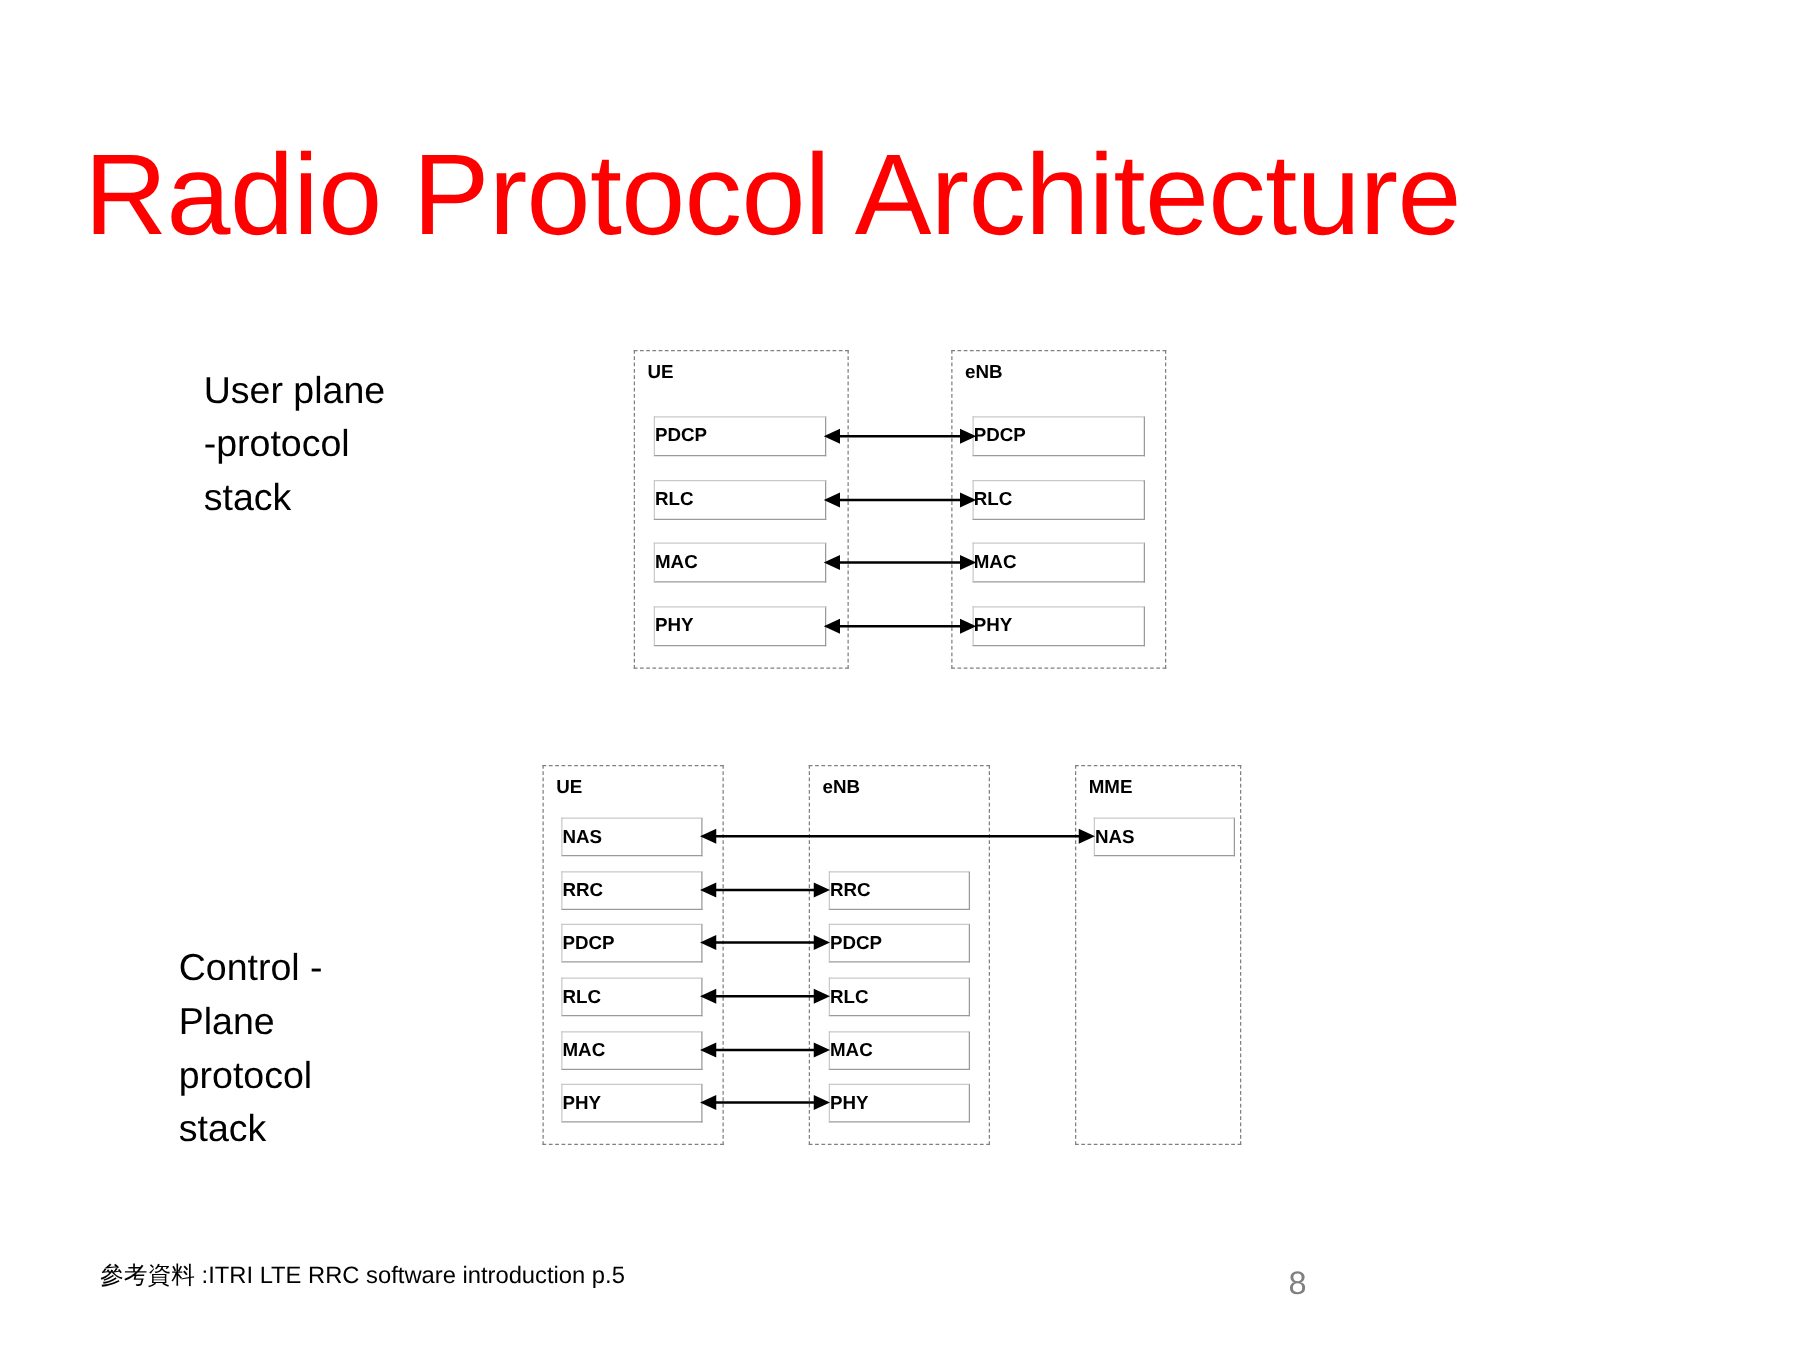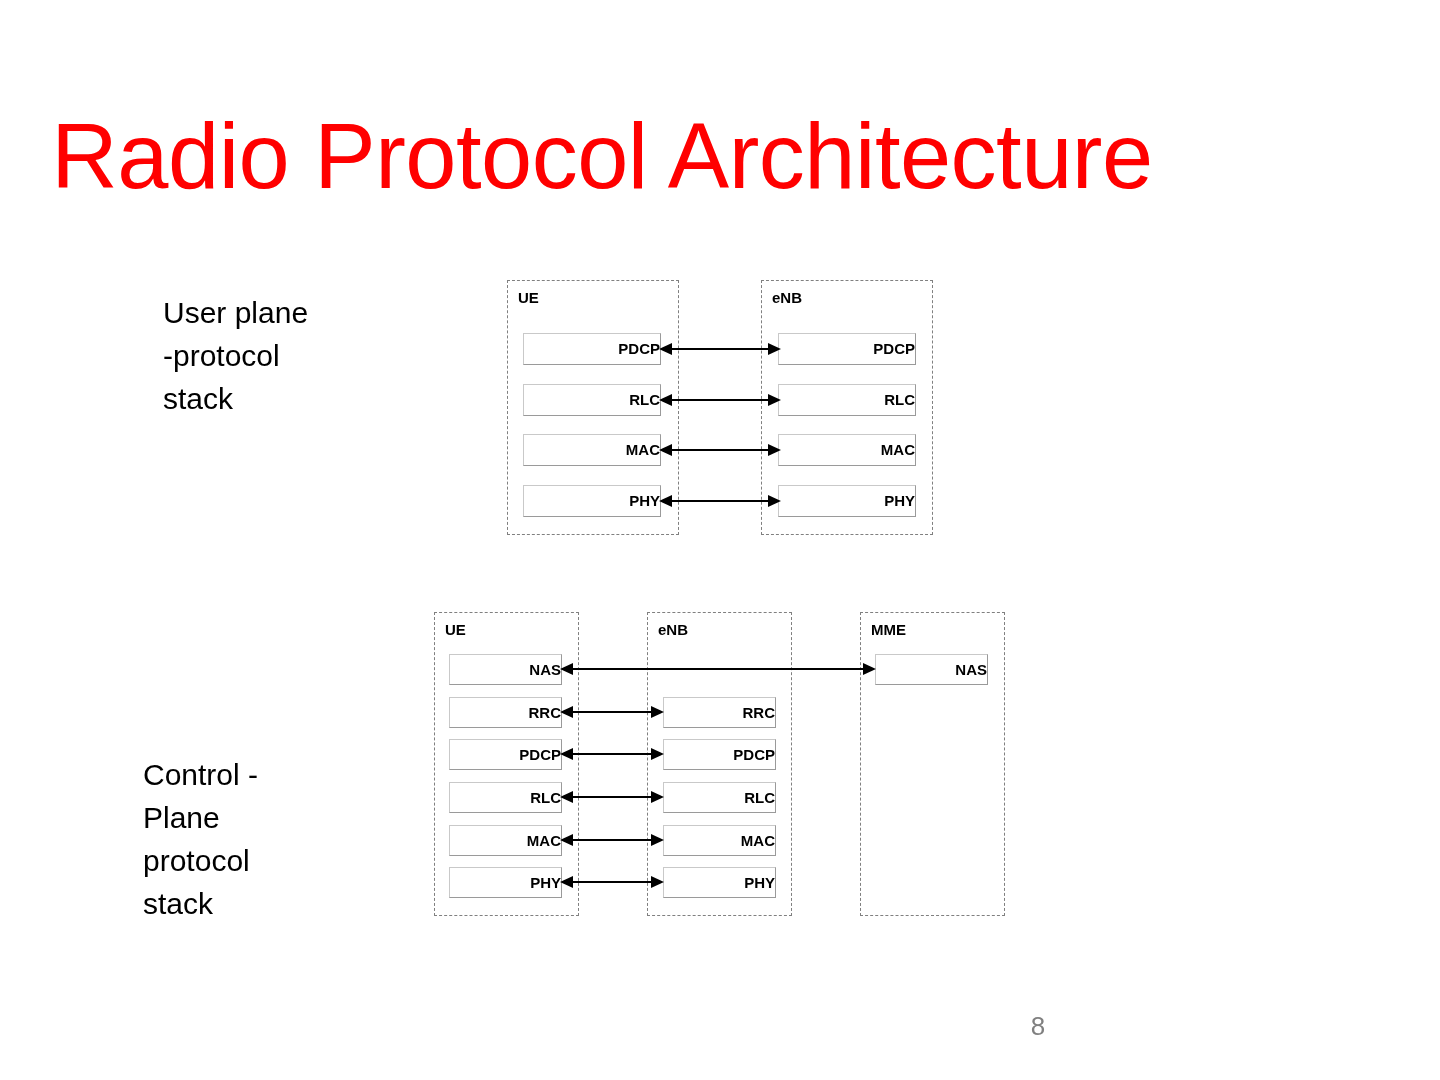--- a/index.html
+++ b/index.html
@@ -25,20 +25,21 @@
     left: 0;
     top: 108px;
     width: 1204px;
     text-align: center;
     font-size: 92px;
     line-height: 1.05;
     font-weight: normal;
     color: #ff0000;
     letter-spacing: -0.5px;
     white-space: nowrap;
+    padding-left: 16px;
   }
 
   
   .side-caption {
     position: absolute;
     font-size: 30px;
     line-height: 43px;
     color: #000000;
     white-space: pre-line;
   }
@@ -65,21 +66,21 @@
 
   .layer-box {
     position: absolute;
     box-sizing: border-box;
     border: 1px solid #9a9a9a;
     border-top-color: #c9c9c9;
     border-left-color: #c9c9c9;
     background: #ffffff;
     font-size: 15px;
     line-height: 30px;
-    text-align: right;
+    text-align: left;
     color: #000000;
   }
 
   .arrow-svg {
     position: absolute;
     overflow: visible;
     pointer-events: none;
   }
   .arrow-line {
     stroke: #000000;
@@ -170,21 +171,21 @@
   <div class="diagram" id="diagram-control-plane" style="left:0; top:0; width:1440px; height:1080px;">
 
     <div class="node-group" style="left:434px; top:612px; width:145px; height:304px;">
       <div class="node-group-label">UE</div>
     </div>
 
     <div class="node-group" style="left:647px; top:612px; width:145px; height:304px;">
       <div class="node-group-label">eNB</div>
     </div>
 
-    <div class="node-group" style="left:860px; top:612px; width:145px; height:304px;">
+    <div class="node-group" style="left:860px; top:612px; width:133px; height:304px;">
       <div class="node-group-label">MME</div>
     </div>
 
     <div class="layer-box" style="left:449px; top:654px; width:113px; height:31px;">NAS</div>
     <div class="layer-box" style="left:449px; top:697px; width:113px; height:31px;">RRC</div>
     <div class="layer-box" style="left:449px; top:739px; width:113px; height:31px;">PDCP</div>
     <div class="layer-box" style="left:449px; top:782px; width:113px; height:31px;">RLC</div>
     <div class="layer-box" style="left:449px; top:825px; width:113px; height:31px;">MAC</div>
     <div class="layer-box" style="left:449px; top:867px; width:113px; height:31px;">PHY</div>
 
@@ -222,16 +223,17 @@
       <polygon class="arrow-head" points="0,23 13,17 13,29"></polygon>
       <polygon class="arrow-head" points="104,23 91,17 91,29"></polygon>
     </svg>
     <svg class="arrow-svg" style="left:560px; top:859px; width:104px; height:48px;" viewBox="0 0 104 48">
       <line class="arrow-line" x1="10" y1="23" x2="94" y2="23"></line>
       <polygon class="arrow-head" points="0,23 13,17 13,29"></polygon>
       <polygon class="arrow-head" points="104,23 91,17 91,29"></polygon>
     </svg>
   </div>
 
+  <div id="footer-reference">參考資料 :ITRI LTE RRC software introduction p.5</div>
 
   <div id="page-number">8</div>
 
 </div>
 
 </body></html>

